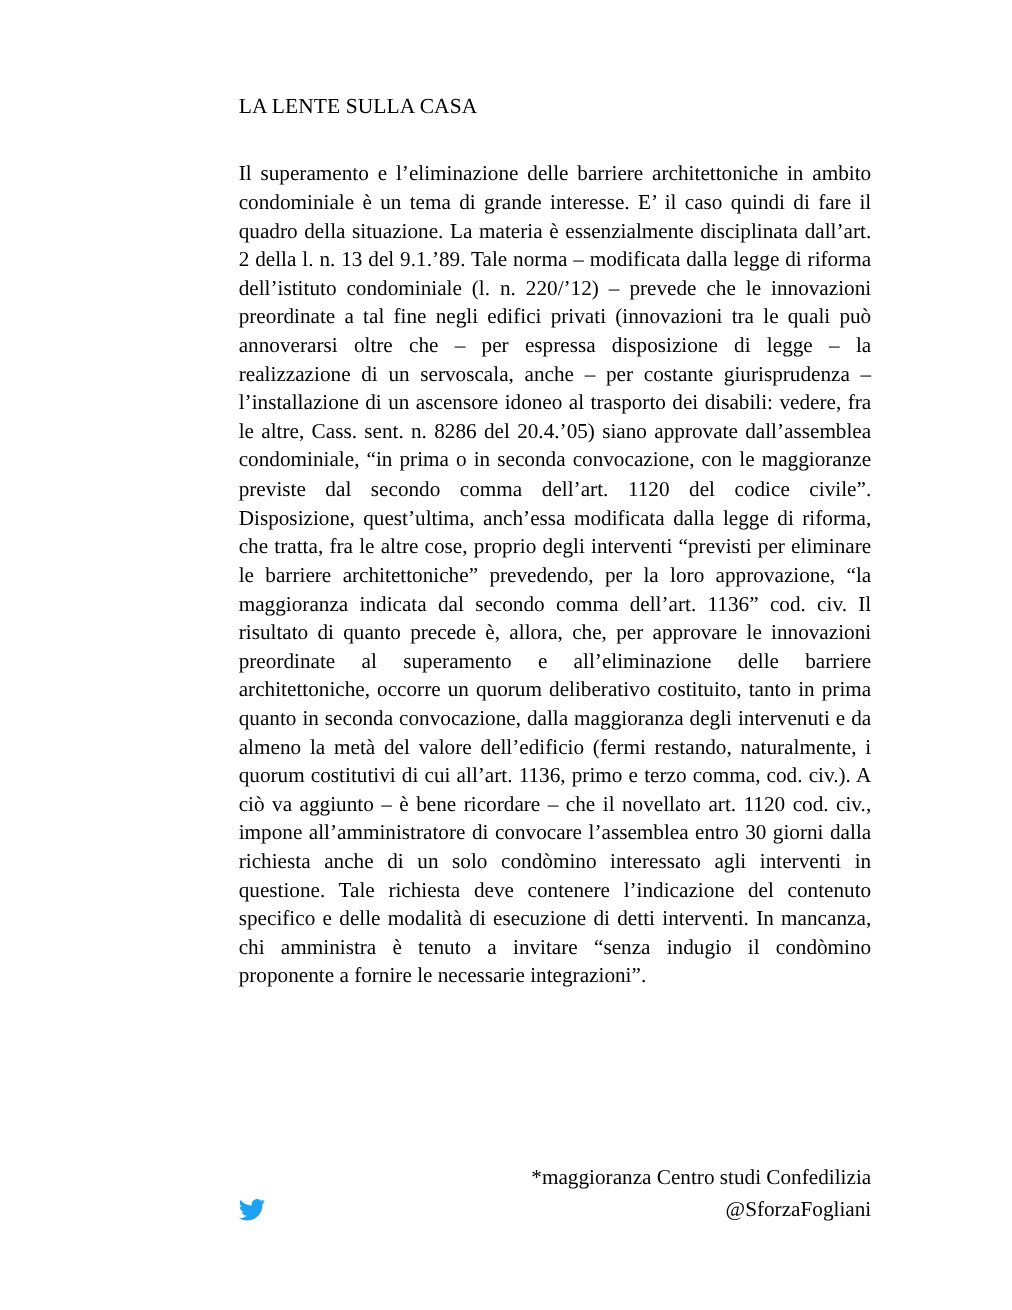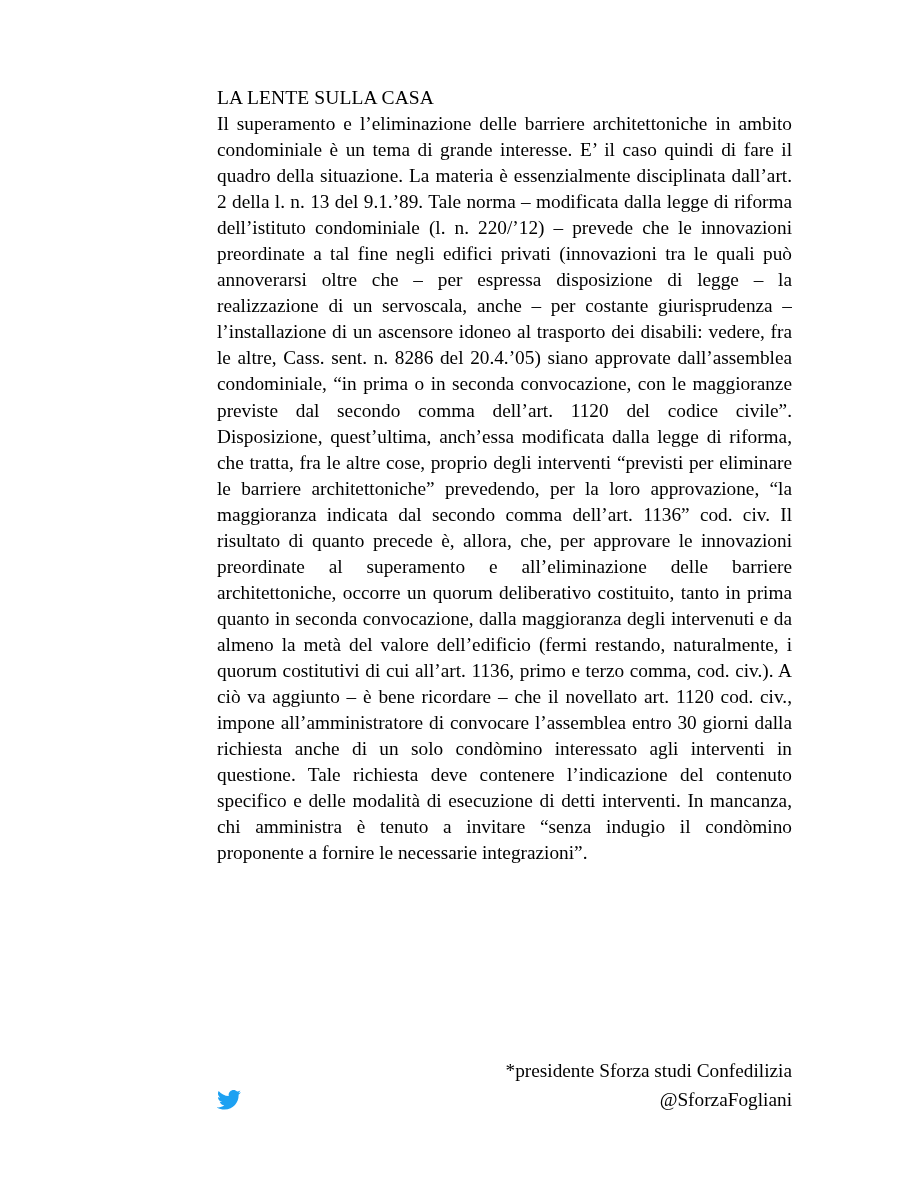--- a/index.html
+++ b/index.html
@@ -47,20 +47,21 @@
   }
 
   .article-title {
     font-size: 19.5px;
     line-height: 27px;
     margin-top: 50px;
     white-space: nowrap;
   }
 
   .body-text {
+    margin-top: 35px;
     font-size: 19.3px;
     line-height: 26.05px;
     text-align: justify;
     text-justify: inter-word;
     hyphens: none;
     -webkit-hyphens: none;
   }
 
   .footer {
     position: absolute;
@@ -112,21 +113,21 @@
     <div class="kicker">LA LENTE SULLA CASA</div>
 
 
 
     <div class="body-text">Il superamento e l’eliminazione delle barriere architettoniche in ambito condominiale è un tema di grande interesse. E’ il caso quindi di fare il quadro della situazione. La materia è essenzialmente disciplinata dall’art. 2 della l. n. 13 del 9.1.’89. Tale norma – modificata dalla legge di riforma dell’istituto condominiale (l. n. 220/’12) – prevede che le innovazioni preordinate a tal fine negli edifici privati (innovazioni tra le quali può annoverarsi oltre che – per espressa disposizione di legge – la realizzazione di un servoscala, anche – per costante giurisprudenza – l’installazione di un ascensore idoneo al trasporto dei disabili: vedere, fra le altre, Cass. sent. n. 8286 del 20.4.’05) siano approvate dall’assemblea condominiale, “in prima o in seconda convocazione, con le maggioranze previste dal secondo comma dell’art. 1120 del codice civile”. Disposizione, quest’ultima, anch’essa modificata dalla legge di riforma, che tratta, fra le altre cose, proprio degli interventi “previsti per eliminare le barriere architettoniche” prevedendo, per la loro approvazione, “la maggioranza indicata dal secondo comma dell’art. 1136” cod. civ. Il risultato di quanto precede è, allora, che, per approvare le innovazioni preordinate al superamento e all’eliminazione delle barriere architettoniche, occorre un quorum deliberativo costituito, tanto in prima quanto in seconda convocazione, dalla maggioranza degli intervenuti e da almeno la metà del valore dell’edificio (fermi restando, naturalmente, i quorum costitutivi di cui all’art. 1136, primo e terzo comma, cod. civ.). A ciò va aggiunto – è bene ricordare – che il novellato art. 1120 cod. civ., impone all’amministratore di convocare l’assemblea entro 30 giorni dalla richiesta anche di un solo condòmino interessato agli interventi in questione. Tale richiesta deve contenere l’indicazione del contenuto specifico e delle modalità di esecuzione di detti interventi. In mancanza, chi amministra è tenuto a invitare “senza indugio il condòmino proponente a fornire le necessarie integrazioni”.</div>
 
   </div>
 
   <div class="footer">
 
-    <span class="footer-line">*presidente Sforza studi Confedilizia</span>
+    <span class="footer-line">*maggioranza Centro studi Confedilizia</span>
 
     <div class="footer-handle-row">
       <span class="twitter-bird">
         <svg viewBox="0 0 24 20" xmlns="http://www.w3.org/2000/svg" aria-hidden="true">
           <path fill="#1DA1F2" d="M23.95 2.37c-0.88 0.39-1.83 0.65-2.82 0.77 1.01-0.61 1.79-1.57 2.16-2.72-0.95 0.56-2 0.97-3.12 1.19C19.27 0.65 17.99 0.05 16.57 0.05c-2.72 0-4.93 2.21-4.93 4.93 0 0.39 0.04 0.76 0.13 1.12C7.68 5.9 4.07 3.95 1.65 0.98 1.23 1.7 0.99 2.53 0.99 3.42c0 1.71 0.87 3.22 2.19 4.1-0.81-0.02-1.57-0.25-2.23-0.62v0.06c0 2.39 1.7 4.38 3.95 4.83-0.41 0.11-0.85 0.17-1.3 0.17-0.32 0-0.63-0.03-0.93-0.09 0.63 1.96 2.45 3.39 4.61 3.43C5.6 16.63 3.45 17.42 1.12 17.42c-0.4 0-0.8-0.02-1.19-0.07 2.19 1.41 4.79 2.23 7.59 2.23 9.1 0 14.08-7.54 14.08-14.08 0-0.21 0-0.43-0.02-0.64 0.97-0.7 1.81-1.57 2.47-2.56z"></path>
         </svg>
       </span>
       <span class="handle-text">@SforzaFogliani</span>
     </div>
 

